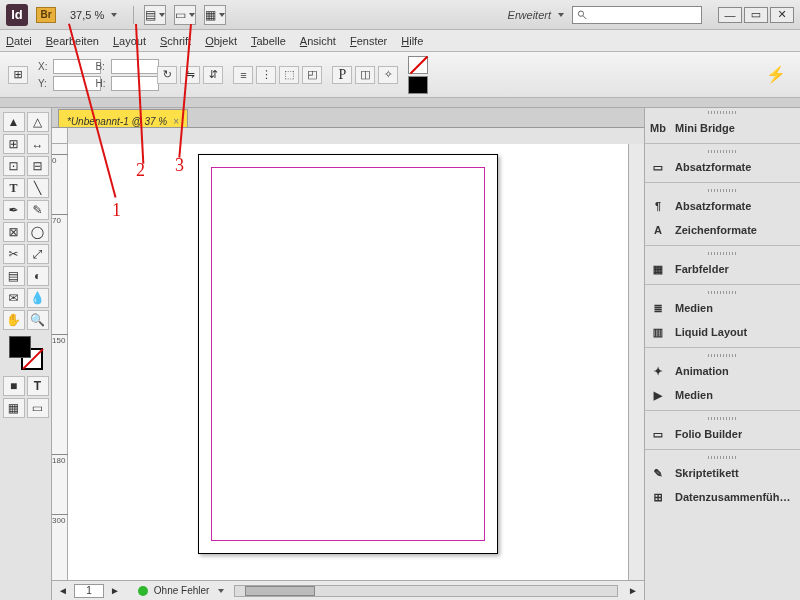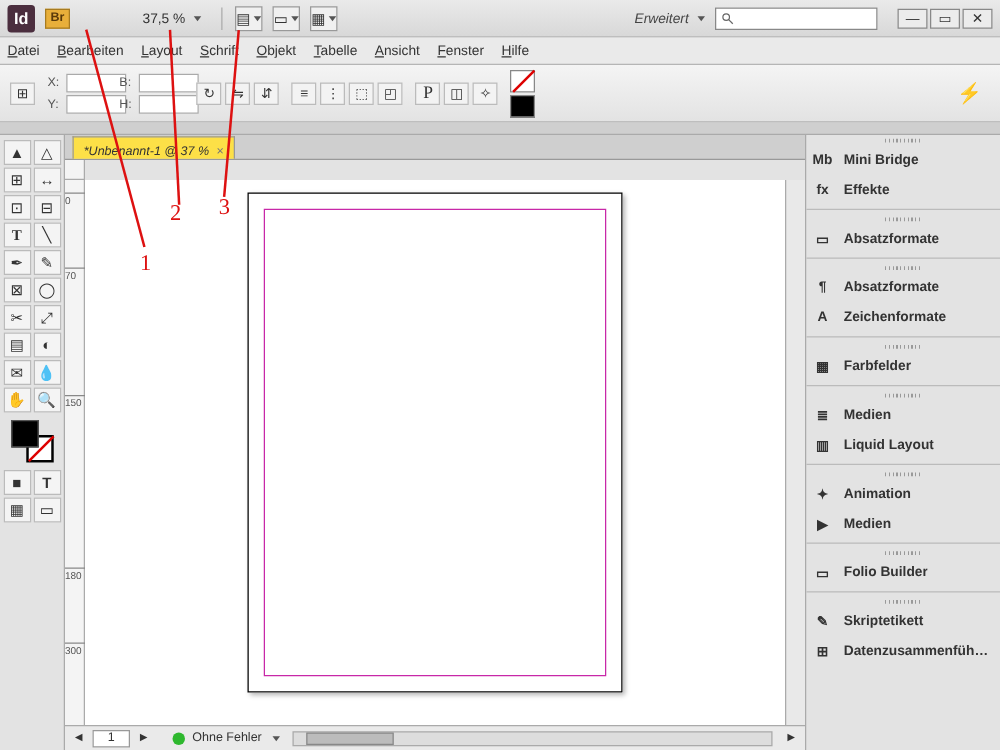--- a/index.html
+++ b/index.html
@@ -2,21 +2,21 @@
 <html><head>
 <meta charset="utf-8">
 <style>
   * { box-sizing: border-box; margin: 0; padding: 0; font-family: "Segoe UI", Tahoma, sans-serif; }
   body { width: 800px; height: 600px; background: #d8d8d8; overflow: hidden; font-size: 11px; color: #333; position: relative; }
 
   
   .appbar { height: 30px; background: linear-gradient(#eaeaea,#d8d8d8); display: flex; align-items: center; padding: 0 6px; gap:8px; border-bottom:1px solid #b5b5b5;}
   .id-logo { width:22px; height:22px; background:#4b2e3e; color:#fff; font-weight:bold; font-size:13px; display:flex; align-items:center; justify-content:center; border-radius:3px;}
   .br-logo { width:20px; height:16px; background:#e8af3a; color:#5a3a0a; font-size:10px; font-weight:bold; display:flex; align-items:center; justify-content:center; border:1px solid #a77b20;}
-  .zoom { display:flex; align-items:center; gap:4px; padding:0 6px;margin-left:44px;}
+  .zoom { display:flex; align-items:center; gap:4px; padding:0 6px;}
   .dd { width:0;height:0;border-left:3px solid transparent;border-right:3px solid transparent;border-top:4px solid #555; display:inline-block; margin-left:3px;}
   .vsep { width:1px; height:18px; background:#aaa; margin:0 2px;}
   .toolicon { width:22px; height:20px; border:1px solid #999; background:#f0f0f0; display:flex; align-items:center; justify-content:center; font-size:12px;}
   .spacer { flex:1; }
   .workspace { display:flex; align-items:center; gap:4px; color:#444;font-style:italic;}
   .search { width:130px; height:18px; background:#fff; border:1px solid #888; display:flex; align-items:center; padding:0 4px; gap:4px;}
   .search svg { width:12px; height:12px;}
   .winbtns { display:flex; gap:2px; margin-left:8px;}
   .winbtn { width:24px; height:16px; border:1px solid #888; background:#ececec; display:flex; align-items:center; justify-content:center; font-size:11px;}
 
@@ -232,21 +232,21 @@
     </div>
     <div style="display:flex;">
       <div style="width:16px;height:16px;background:#f4f4f4;border-right:1px solid #aaa;border-bottom:1px solid #aaa"></div>
       <div class="rulerH" id="rulerH"></div>
     </div>
     <div class="canvaswrap">
       <div class="rulerV" id="rulerV">
           <div class="tick" style="top: 10px;">0</div>
           <div class="tick" style="top: 70px;">70</div>
           <div class="tick" style="top: 130px; margin-left: 44px;">100</div>
-          <div class="tick" style="top: 172px;">150</div>
+          <div class="tick" style="top: 190px;">150</div>
           <div class="tick" style="top: 242px; margin-left: 48px;">200</div>
           <div class="tick" style="top: 310px;">180</div>
           <div class="tick" style="top: 370px;">300</div>
         </div>
       <div class="canvas">
         <div class="page">
           <div class="margin"></div>
         </div>
       </div>
       <div class="vscroll"></div>
@@ -265,24 +265,20 @@
       <span>►</span>
     </div>
   </div>
 
   <div class="rightcol" id="rightcol">
       <div class="grip"></div>
       <div class="pitem">
         <div class="pico">Mb</div>
         <div class="plabel">Mini Bridge</div>
       </div>
-      <div class="pitem">
-        <div class="pico">fx</div>
-        <div class="plabel">Effekte</div>
-      </div>
       <div class="psep"></div>
       <div class="grip"></div>
       <div class="pitem">
         <div class="pico">▭</div>
         <div class="plabel">Absatzformate</div>
       </div>
       <div class="psep"></div>
       <div class="grip"></div>
       <div class="pitem">
         <div class="pico">¶</div>

